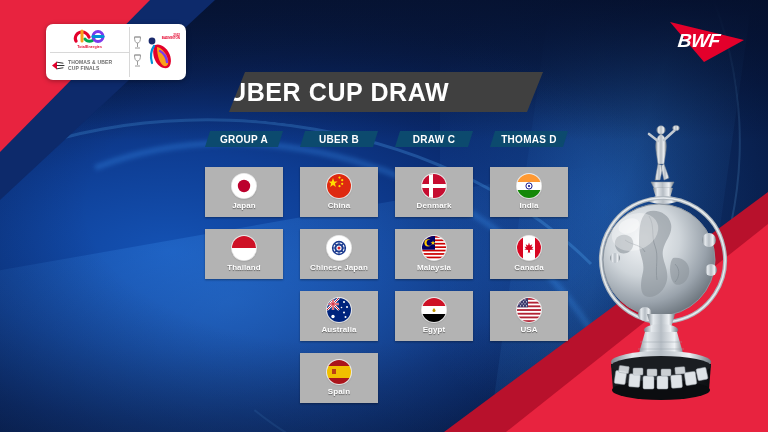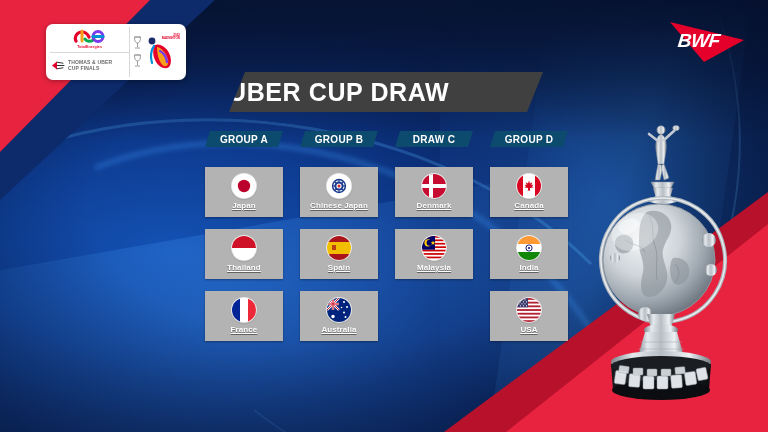--- a/index.html
+++ b/index.html
@@ -195,21 +195,20 @@
     box-shadow:0 0 0 1px rgba(255,255,255,.75), 0 1px 2px rgba(0,0,0,.3);
     background:#fff;
     flex:0 0 24px;
   }
   .flag svg { display:block; width:24px; height:24px; }
   .team-name {
     color:#fff; font-size:8px; font-weight:bold;
     margin-top:3px; letter-spacing:.1px;
     text-shadow:0 1px 1px rgba(0,0,0,.45);
     white-space:nowrap;
-    text-decoration:underline;
   }
 
   
   .trophy { position:absolute; left:585px; top:108px; width:170px; height:300px; }
 </style>
 </head>
 <body>
 
 <div id="stage">
 
@@ -308,38 +307,41 @@
       <div class="team-card">
         <div class="flag">
           <svg viewBox="0 0 24 24">
               <rect width="24" height="12" fill="#CE1126"></rect>
               <rect y="12" width="24" height="12" fill="#fff"></rect>
             </svg>
         </div>
         <span class="team-name">Thailand</span>
       </div>
 
-      <div class="team-card">
-        <div class="flag">
-          <svg viewBox="0 0 24 24">
-              <rect width="8" height="24" fill="#002395"></rect>
-              <rect x="8" width="8" height="24" fill="#fff"></rect>
-              <rect x="16" width="8" height="24" fill="#ED2939"></rect>
-            </svg>
-        </div>
-        <span class="team-name">France</span>
-      </div>
 
     </div>
 
     <div class="group-col" data-col="1">
       <div class="group-tab">
-        <span class="group-tab-label">GROUP B</span>
-      </div>
-
+        <span class="group-tab-label">UBER B</span>
+      </div>
+
+      <div class="team-card">
+        <div class="flag">
+          <svg viewBox="0 0 24 24">
+              <rect width="24" height="24" fill="#DE2910"></rect>
+            <polygon points="6,4 7.2,7.4 10.6,7.4 7.9,9.5 8.9,12.9 6,10.9 3.1,12.9 4.1,9.5 1.4,7.4 4.8,7.4" fill="#FFDE00"></polygon>
+            <circle cx="12.5" cy="3.6" r="1.1" fill="#FFDE00"></circle>
+              <circle cx="15.2" cy="6.2" r="1.1" fill="#FFDE00"></circle>
+            <circle cx="15.2" cy="9.8" r="1.1" fill="#FFDE00"></circle>
+              <circle cx="12.5" cy="12.2" r="1.1" fill="#FFDE00"></circle>
+          </svg>
+        </div>
+        <span class="team-name">China</span>
+      </div>
 
       <div class="team-card">
         <div class="flag">
           <svg viewBox="0 0 24 24">
               <rect width="24" height="24" fill="#fff"></rect>
             <circle cx="12" cy="12" r="6.4" fill="none" stroke="#1a3a8f" stroke-width="1.5"></circle>
             <circle cx="12" cy="12" r="4.6" fill="#1a3a8f"></circle>
             <circle cx="12" cy="12" r="2.6" fill="#fff"></circle>
             <circle cx="12" cy="12" r="1.5" fill="#d0222e"></circle>
             <g stroke="#1a3a8f" stroke-width="1.1">
@@ -348,32 +350,20 @@
                 <path d="M5.6 12 L8 12"></path>
                 <path d="M16 12 L18.4 12"></path>
               <path d="M7.5 7.5 L9.2 9.2"></path>
                 <path d="M14.8 14.8 L16.5 16.5"></path>
                 <path d="M16.5 7.5 L14.8 9.2"></path>
                 <path d="M9.2 14.8 L7.5 16.5"></path>
             </g>
           </svg>
         </div>
         <span class="team-name">Chinese Japan</span>
-      </div>
-
-      <div class="team-card">
-        <div class="flag">
-          <svg viewBox="0 0 24 24">
-              <rect width="24" height="6" fill="#AA151B"></rect>
-              <rect y="6" width="24" height="12" fill="#F1BF00"></rect>
-              <rect y="18" width="24" height="6" fill="#AA151B"></rect>
-              <rect x="5" y="9" width="4" height="5" fill="#AA151B" opacity=".75"></rect>
-            </svg>
-        </div>
-        <span class="team-name">Spain</span>
       </div>
 
       <div class="team-card">
         <div class="flag">
           <svg viewBox="0 0 24 24">
               <rect width="24" height="24" fill="#00247D"></rect>
             <g fill="#fff">
                 <rect x="0" y="0" width="12" height="12" fill="#00247D"></rect>
               <path d="M0 0 L12 12 M12 0 L0 12" stroke="#fff" stroke-width="2.4"></path>
               <path d="M0 0 L12 12 M12 0 L0 12" stroke="#CF142B" stroke-width="1"></path>
@@ -387,20 +377,32 @@
                 <circle cx="17" cy="4" r="1"></circle>
                 <circle cx="20" cy="9" r="1"></circle>
               <circle cx="17" cy="14.5" r="1"></circle>
                 <circle cx="14.5" cy="9.5" r=".8"></circle>
                 <circle cx="18.5" cy="19" r="1"></circle>
             </g>
           </svg>
         </div>
         <span class="team-name">Australia</span>
       </div>
+
+      <div class="team-card">
+        <div class="flag">
+          <svg viewBox="0 0 24 24">
+              <rect width="24" height="6" fill="#AA151B"></rect>
+              <rect y="6" width="24" height="12" fill="#F1BF00"></rect>
+              <rect y="18" width="24" height="6" fill="#AA151B"></rect>
+              <rect x="5" y="9" width="4" height="5" fill="#AA151B" opacity=".75"></rect>
+            </svg>
+        </div>
+        <span class="team-name">Spain</span>
+      </div>
     </div>
 
     <div class="group-col" data-col="2">
       <div class="group-tab">
         <span class="group-tab-label">DRAW C</span>
       </div>
 
 
       <div class="team-card">
         <div class="flag">
@@ -428,51 +430,63 @@
               </g>
             <rect width="13" height="13.7" fill="#010066"></rect>
             <circle cx="6" cy="6.8" r="3.6" fill="#FFCC00"></circle>
               <circle cx="7.6" cy="6.8" r="3" fill="#010066"></circle>
             <polygon points="11,4.4 11.7,6.2 13.5,6.2 12,7.3 12.6,9.1 11,8 9.4,9.1 10,7.3 8.5,6.2 10.3,6.2" fill="#FFCC00"></polygon>
           </svg>
         </div>
         <span class="team-name">Malaysia</span>
       </div>
 
+      <div class="team-card">
+        <div class="flag">
+          <svg viewBox="0 0 24 24">
+              <rect width="24" height="8" fill="#CE1126"></rect>
+              <rect y="8" width="24" height="8" fill="#fff"></rect>
+              <rect y="16" width="24" height="8" fill="#000"></rect>
+            <path d="M12 9.8 L13.1 12 L10.9 12 Z" fill="#C09300"></path>
+              <circle cx="12" cy="12.6" r="1.5" fill="#C09300"></circle>
+            </svg>
+        </div>
+        <span class="team-name">Egypt</span>
+      </div>
     </div>
 
     <div class="group-col" data-col="3">
       <div class="group-tab">
-        <span class="group-tab-label">GROUP D</span>
-      </div>
-
-
-      <div class="team-card">
-        <div class="flag">
-          <svg viewBox="0 0 24 24">
-              <rect width="24" height="24" fill="#fff"></rect>
-              <rect width="6" height="24" fill="#D80621"></rect>
-              <rect x="18" width="6" height="24" fill="#D80621"></rect>
-            <path d="M12 6.6 L13 9.4 L15.3 8.3 L14.4 11 L16.5 10.7 L15 12.6 L16.7 13.5 L12.9 14.1 L13.2 17.4 L12 16 L10.8 17.4 L11.1 14.1 L7.3 13.5 L9 12.6 L7.5 10.7 L9.6 11 L8.7 8.3 L11 9.4 Z" fill="#D80621"></path>
-            </svg>
-        </div>
-        <span class="team-name">Canada</span>
-      </div>
+        <span class="group-tab-label">THOMAS D</span>
+      </div>
+
 
       <div class="team-card">
         <div class="flag">
           <svg viewBox="0 0 24 24">
               <rect width="24" height="8" fill="#FF9933"></rect>
               <rect y="8" width="24" height="8" fill="#fff"></rect>
               <rect y="16" width="24" height="8" fill="#138808"></rect>
             <circle cx="12" cy="12" r="3.1" fill="none" stroke="#000080" stroke-width=".9"></circle>
               <circle cx="12" cy="12" r="1" fill="#000080"></circle>
             </svg>
         </div>
         <span class="team-name">India</span>
+      </div>
+
+      <div class="team-card">
+        <div class="flag">
+          <svg viewBox="0 0 24 24">
+              <rect width="24" height="24" fill="#fff"></rect>
+              <rect width="6" height="24" fill="#D80621"></rect>
+              <rect x="18" width="6" height="24" fill="#D80621"></rect>
+            <path d="M12 6.6 L13 9.4 L15.3 8.3 L14.4 11 L16.5 10.7 L15 12.6 L16.7 13.5 L12.9 14.1 L13.2 17.4 L12 16 L10.8 17.4 L11.1 14.1 L7.3 13.5 L9 12.6 L7.5 10.7 L9.6 11 L8.7 8.3 L11 9.4 Z" fill="#D80621"></path>
+            </svg>
+        </div>
+        <span class="team-name">Canada</span>
       </div>
 
       <div class="team-card">
         <div class="flag">
           <svg viewBox="0 0 24 24">
               <rect width="24" height="24" fill="#fff"></rect>
             <g fill="#B22234">
                 <rect y="0" width="24" height="1.85"></rect>
                 <rect y="3.7" width="24" height="1.85"></rect>
                 <rect y="7.4" width="24" height="1.85"></rect>

